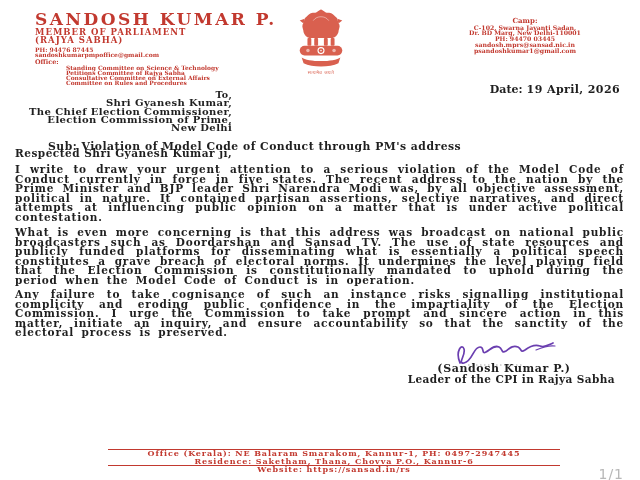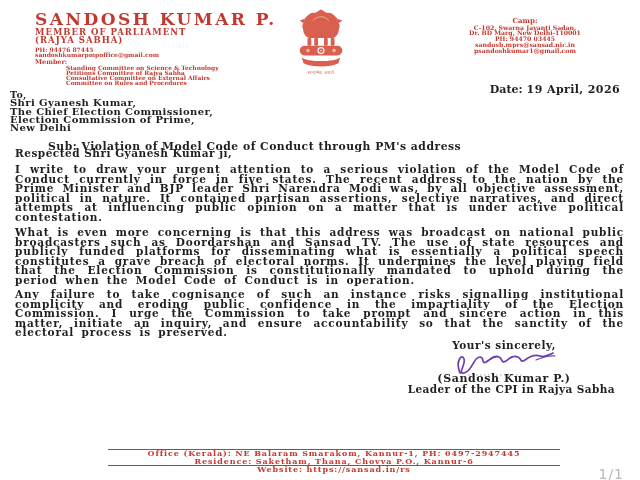--- a/index.html
+++ b/index.html
@@ -25,21 +25,21 @@
 
   .lh-right { position:absolute; right:15px; top:18px; width:200px; text-align:center; color:#c2392f; }
   .camp-label { font-size:7px; font-weight:800; line-height:6.5px; }
   .camp-line { font-size:6.2px; font-weight:700; line-height:5.9px; }
 
   
   .date-line { position:absolute; right:20px; top:83px; font-size:11px; color:#1f1f1f; white-space:nowrap; }
   .date-label { font-weight:600; }
   .date-value { font-weight:800; margin-left:4px; letter-spacing:0.4px; }
 
-  .recipient { position:absolute; left:10px; top:91px; color:#1f1f1f; font-size:10px; font-weight:800; line-height:8.3px; letter-spacing:0.4px; }
+  .recipient { position:absolute; left:29px; top:91px; color:#1f1f1f; font-size:10px; font-weight:800; line-height:8.3px; letter-spacing:0.4px;text-align:right; }
   .recipient .to { font-size:9.5px; font-weight:700; }
 
   .subject { position:absolute; left:15px; top:140px; font-size:10.8px; font-weight:800; color:#1f1f1f; letter-spacing:0.5px; white-space:nowrap;margin-left:33px; }
   .greeting { position:absolute; left:15px; top:147px; font-size:10.5px; font-weight:800; color:#1f1f1f; letter-spacing:0.5px; }
 
   .body-par {
     position:absolute; left:15px; width:609px; color:#1f1f1f;
     font-size:10.5px; font-weight:700; line-height:9.6px;
     letter-spacing:0.8px; word-spacing:3px; text-align:justify;
   }
@@ -64,21 +64,21 @@
 <body>
 
 <div class="page">
 
   <div class="lh-left">
     <div class="lh-name">SANDOSH KUMAR P.</div>
     <div class="lh-title">MEMBER OF PARLIAMENT</div>
     <div class="lh-house">(RAJYA SABHA)</div>
     <div class="lh-ph">PH: 94476 87445</div>
     <div class="lh-email">sandoshkumarpmpoffice@gmail.com</div>
-    <div class="lh-member">Member:</div>
+    <div class="lh-member">Office:</div>
     <div class="lh-committees">
       <div>Standing Committee on Science &amp; Technology</div>
       <div>Petitions Committee of Rajya Sabha</div>
       <div>Consultative Committee on External Affairs</div>
       <div>Committee on Rules and Procedures</div>
     </div>
   </div>
 
   <div class="emblem-wrap">
     <svg width="48" height="60" viewBox="0 0 48 62">
@@ -128,21 +128,20 @@
   </div>
 
   <div class="subject">Sub: Violation of Model Code of Conduct through PM's address</div>
   <div class="greeting">Respected Shri Gyanesh Kumar ji,</div>
 
   <p class="body-par p1">I write to draw your urgent attention to a serious violation of the Model Code of Conduct currently in force in five states. The recent address to the nation by the Prime Minister and BJP leader Shri Narendra Modi was, by all objective assessment, political in nature. It contained partisan assertions, selective narratives, and direct attempts at influencing public opinion on a matter that is under active political contestation.</p>
   <p class="body-par p2">What is even more concerning is that this address was broadcast on national public broadcasters such as Doordarshan and Sansad TV. The use of state resources and publicly funded platforms for disseminating what is essentially a political speech constitutes a grave breach of electoral norms. It undermines the level playing field that the Election Commission is constitutionally mandated to uphold during the period when the Model Code of Conduct is in operation.</p>
   <p class="body-par p3">Any failure to take cognisance of such an instance risks signalling institutional complicity and eroding public confidence in the impartiality of the Election Commission. I urge the Commission to take prompt and sincere action in this matter, initiate an inquiry, and ensure accountability so that the sanctity of the electoral process is preserved.</p>
 
   <div class="closing">
-    <div class="valediction">Your's sincerely,</div>
     <svg class="sig" width="112" height="26" viewBox="0 0 112 26">
       <path d="M12,22 C7,10 14,2 16,8 C18,14 9,23 16,22 C25,20 25,6 32,6 C37,6 33,14 38,11 C43,8 46,4 51,6 C55,8 53,13 58,10 C62,7 65,4 70,6 C74,8 72,12 77,9 C81,6 86,3 92,5 C97,7 100,4 105,2" fill="none" stroke="#6b3fb0" stroke-width="1.7" stroke-linecap="round"></path>
       <path d="M88,9 C95,6 101,4 107,5" fill="none" stroke="#6b3fb0" stroke-width="1.2" stroke-linecap="round"></path>
       <line x1="20" y1="24" x2="74" y2="24" stroke="#a0a0a0" stroke-width="0.9" stroke-dasharray="1.5,2.5"></line>
     </svg>
     <div class="signatory">(Sandosh Kumar P.)</div>
     <div class="designation">Leader of the CPI in Rajya Sabha</div>
   </div>
 
   <div class="footer">

